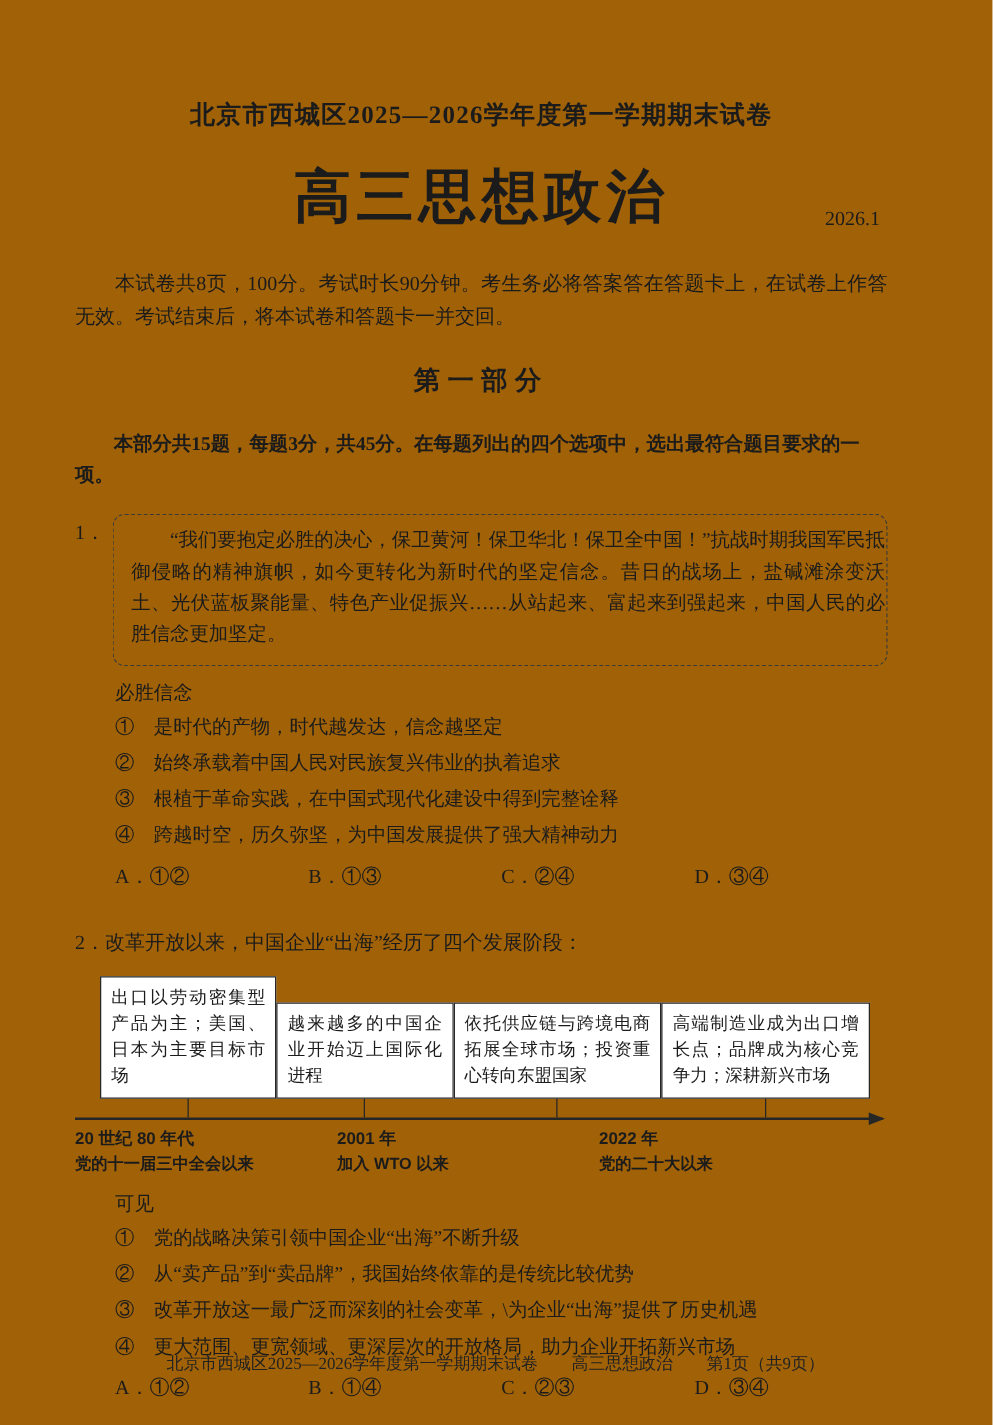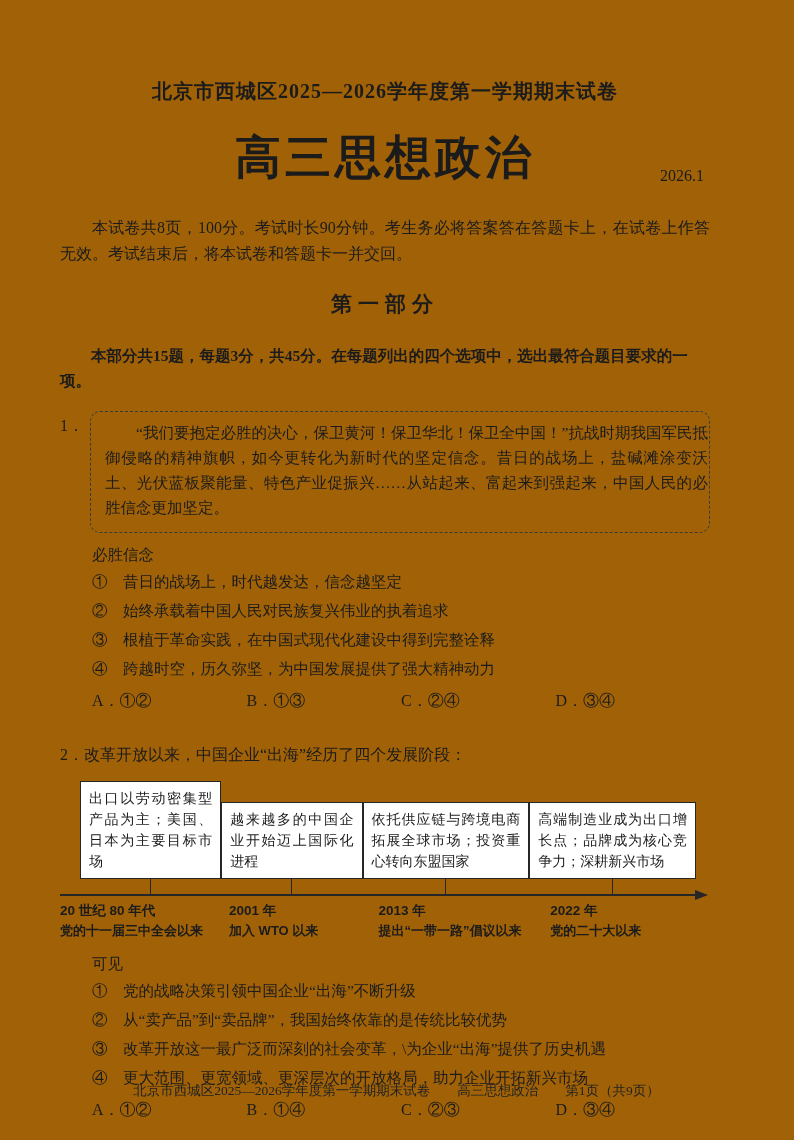--- a/index.html
+++ b/index.html
@@ -198,21 +198,21 @@
 
   <div>
     <div class="q1-row">
       <div class="q-number">1．</div>
       <div class="quote-box">
         <p class="quote-text">“我们要抱定必胜的决心，保卫黄河！保卫华北！保卫全中国！”抗战时期我国军民抵御侵略的精神旗帜，如今更转化为新时代的坚定信念。昔日的战场上，盐碱滩涂变沃土、光伏蓝板聚能量、特色产业促振兴……从站起来、富起来到强起来，中国人民的必胜信念更加坚定。</p>
       </div>
     </div>
     <div class="q-body">
       <p class="stem">必胜信念</p>
-      <p class="option-line">①　昔日的战场上，时代越发达，信念越坚定</p>
+      <p class="option-line">①　是时代的产物，时代越发达，信念越坚定</p>
       <p class="option-line">②　始终承载着中国人民对民族复兴伟业的执着追求</p>
       <p class="option-line">③　根植于革命实践，在中国式现代化建设中得到完整诠释</p>
       <p class="option-line">④　跨越时空，历久弥坚，为中国发展提供了强大精神动力</p>
       <div class="choices">
         <span class="choice">A．①②</span>
         <span class="choice">B．①③</span>
         <span class="choice">C．②④</span>
         <span class="choice">D．③④</span>
       </div>
     </div>
@@ -244,24 +244,20 @@
         <div class="tl-arrowhead"></div>
       </div>
       <div class="tl-labels">
         <div class="tl-label-cell">
           <div class="tl-date">20 世纪 80 年代</div>
           <div class="tl-sub">党的十一届三中全会以来</div>
         </div>
         <div class="tl-label-cell">
           <div class="tl-date">2001 年</div>
           <div class="tl-sub">加入 WTO 以来</div>
-        </div>
-        <div class="tl-label-cell wide">
-          <div class="tl-date">2013 年</div>
-          <div class="tl-sub">提出“一带一路”倡议以来</div>
         </div>
         <div class="tl-label-cell wide">
           <div class="tl-date">2022 年</div>
           <div class="tl-sub">党的二十大以来</div>
         </div>
       </div>
     </div>
 
     <div class="q2-body">
       <p class="stem" style="margin-top:0;">可见</p>

